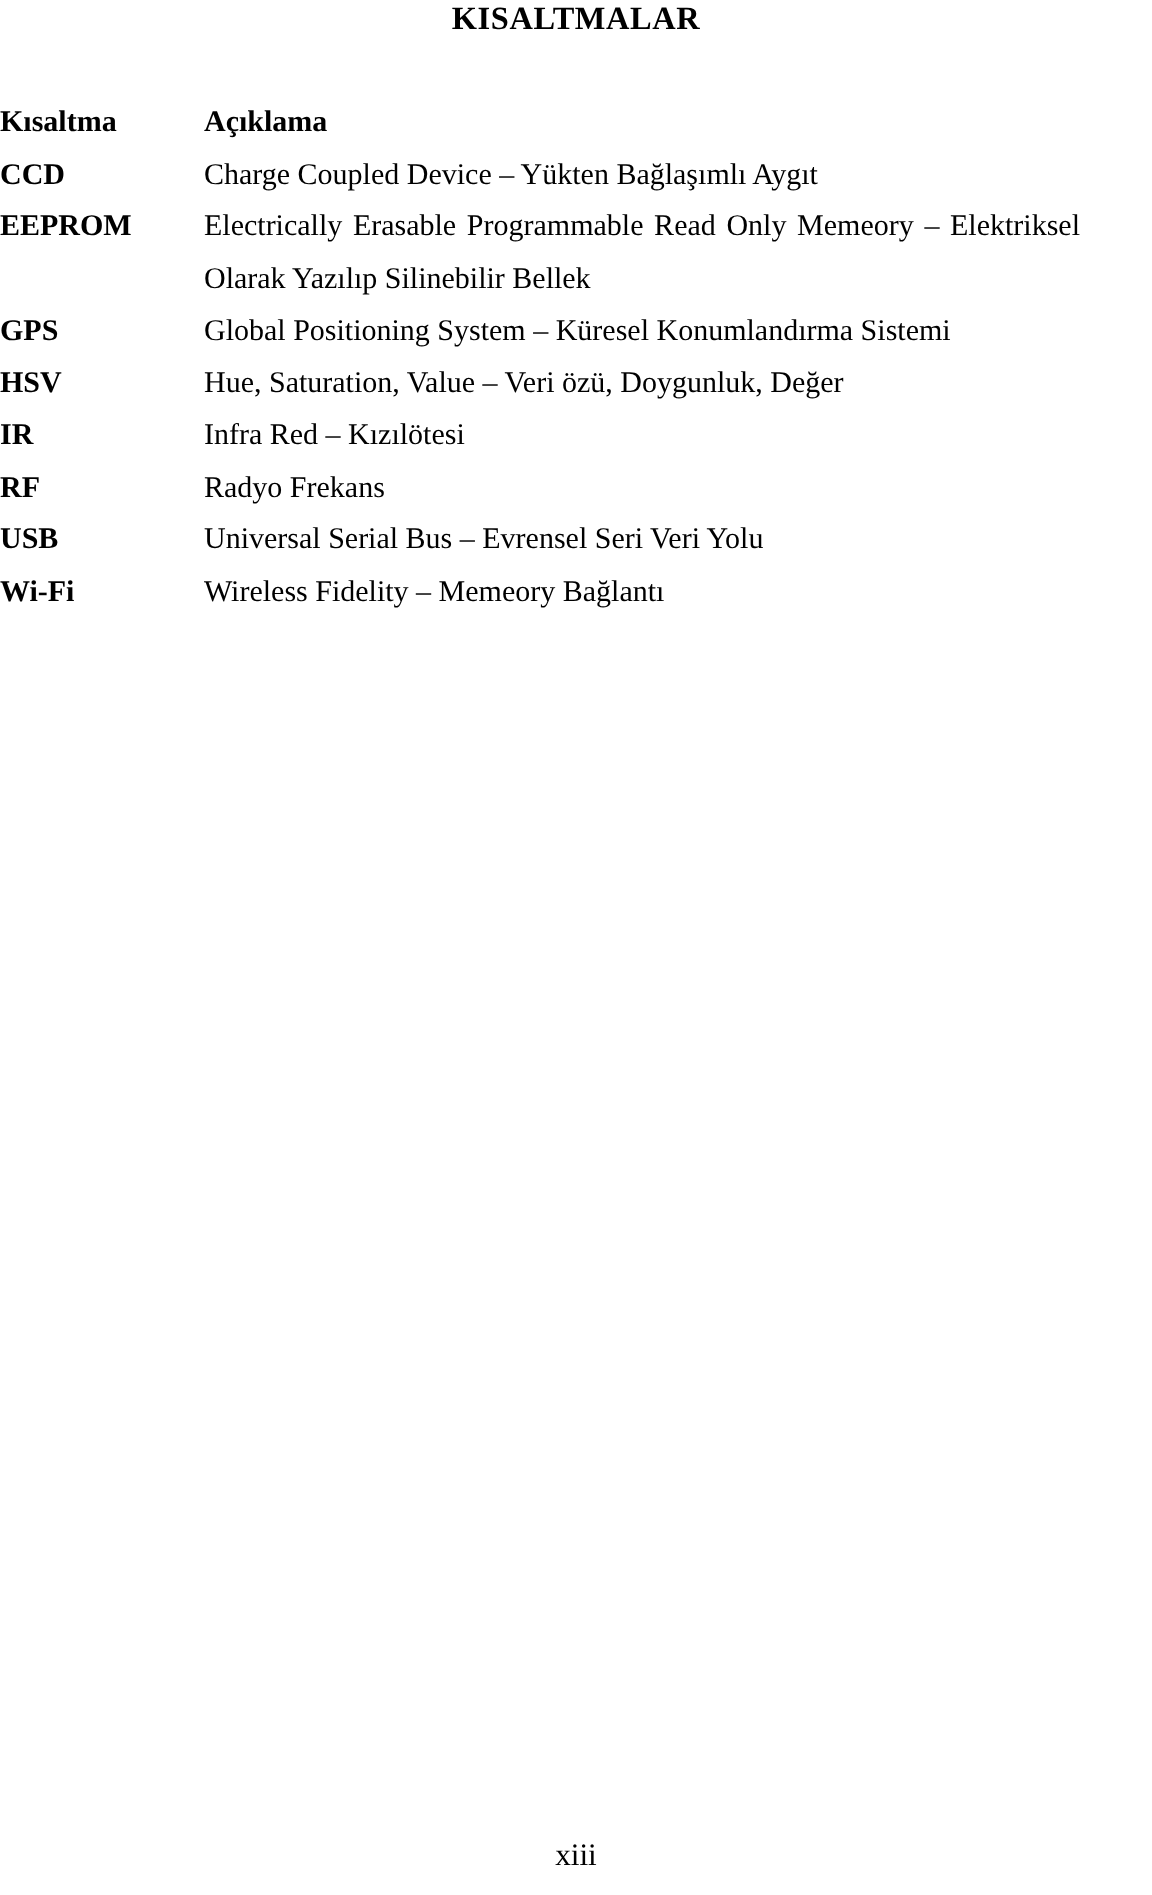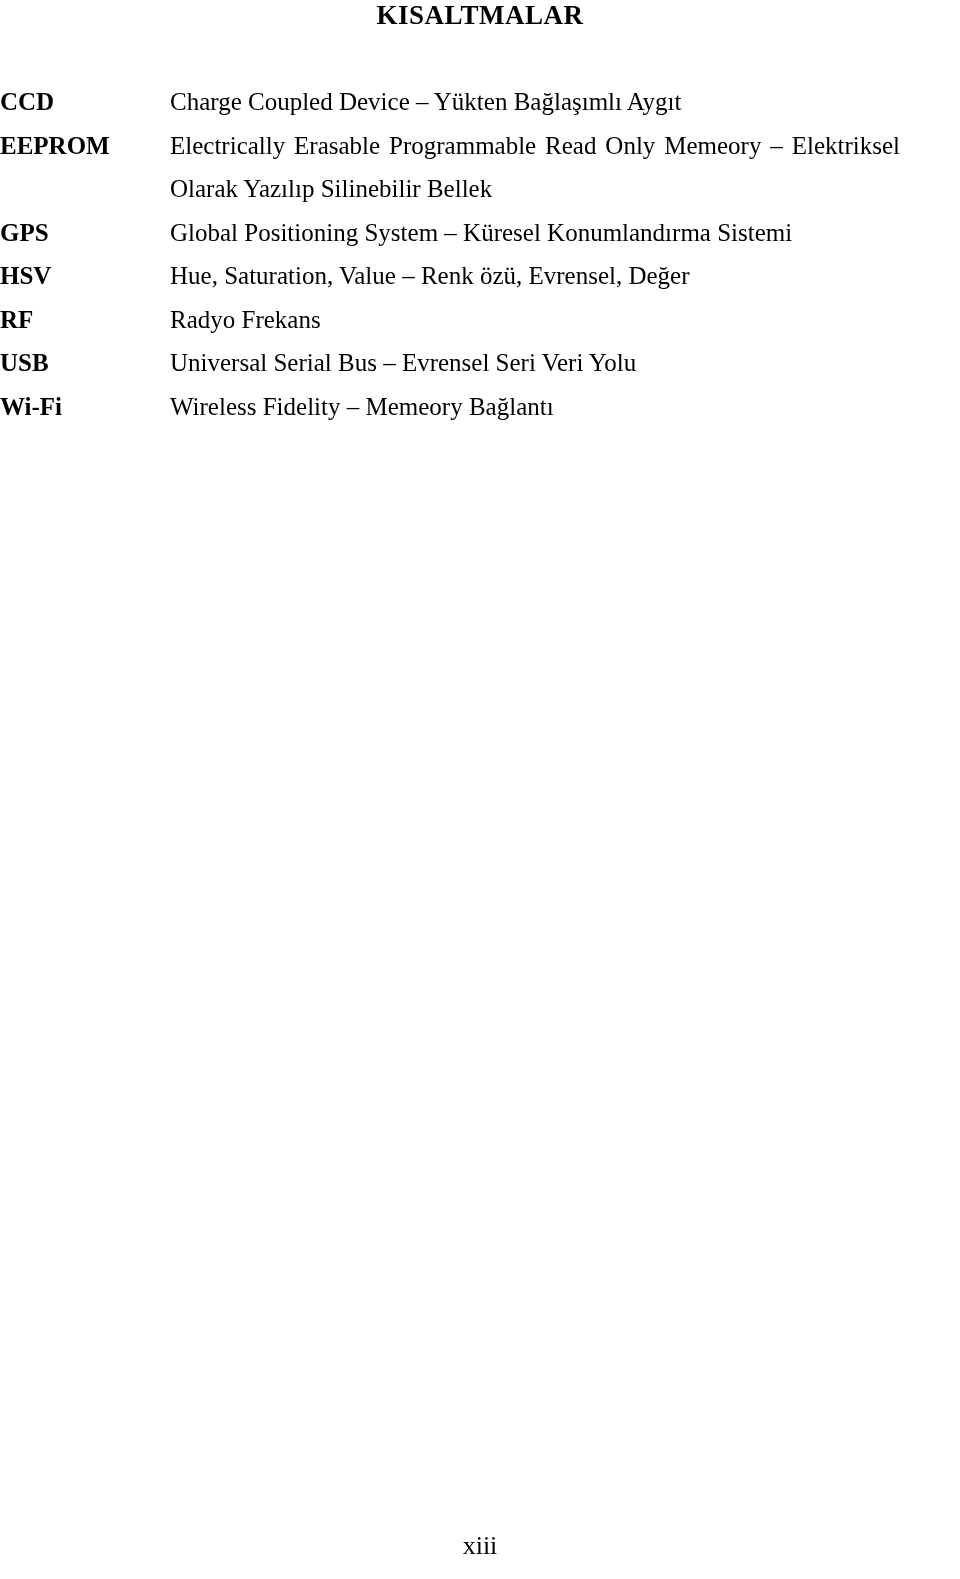--- a/index.html
+++ b/index.html
@@ -77,35 +77,43 @@
 </style>
 </head>
 <body>
 
 <div class="page">
 
   <div class="doc-title">KISALTMALAR</div>
 
   <table class="abbr-table">
     <tbody>
+      <tr class="header-row">
+        <td class="col-abbr">Kısaltma</td>
+        <td class="col-desc">Açıklama</td>
+      </tr>
       <tr>
         <td class="col-abbr">CCD</td>
         <td class="col-desc">Charge Coupled Device – Yükten Bağlaşımlı Aygıt</td>
       </tr>
       <tr>
         <td class="col-abbr">EEPROM</td>
         <td class="col-desc desc-justify">Electrically Erasable Programmable Read Only Memeory – Elektriksel Olarak Yazılıp Silinebilir Bellek</td>
       </tr>
       <tr>
         <td class="col-abbr">GPS</td>
         <td class="col-desc">Global Positioning System – Küresel Konumlandırma Sistemi</td>
       </tr>
       <tr>
         <td class="col-abbr">HSV</td>
-        <td class="col-desc">Hue, Saturation, Value – Renk özü, Evrensel, Değer</td>
+        <td class="col-desc">Hue, Saturation, Value – Veri özü, Doygunluk, Değer</td>
+      </tr>
+      <tr>
+        <td class="col-abbr">IR</td>
+        <td class="col-desc">Infra Red – Kızılötesi</td>
       </tr>
       <tr>
         <td class="col-abbr">RF</td>
         <td class="col-desc">Radyo Frekans</td>
       </tr>
       <tr>
         <td class="col-abbr">USB</td>
         <td class="col-desc">Universal Serial Bus – Evrensel Seri Veri Yolu</td>
       </tr>
       <tr>

